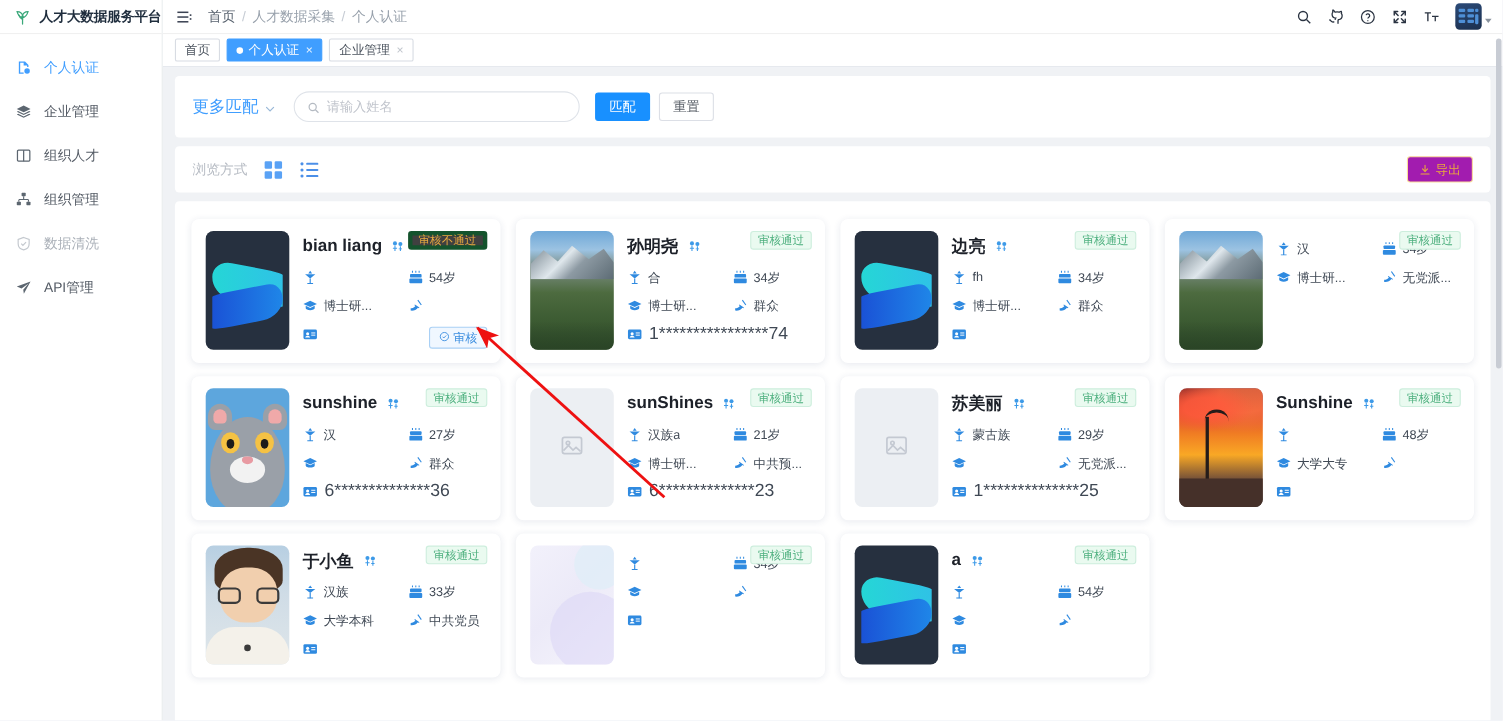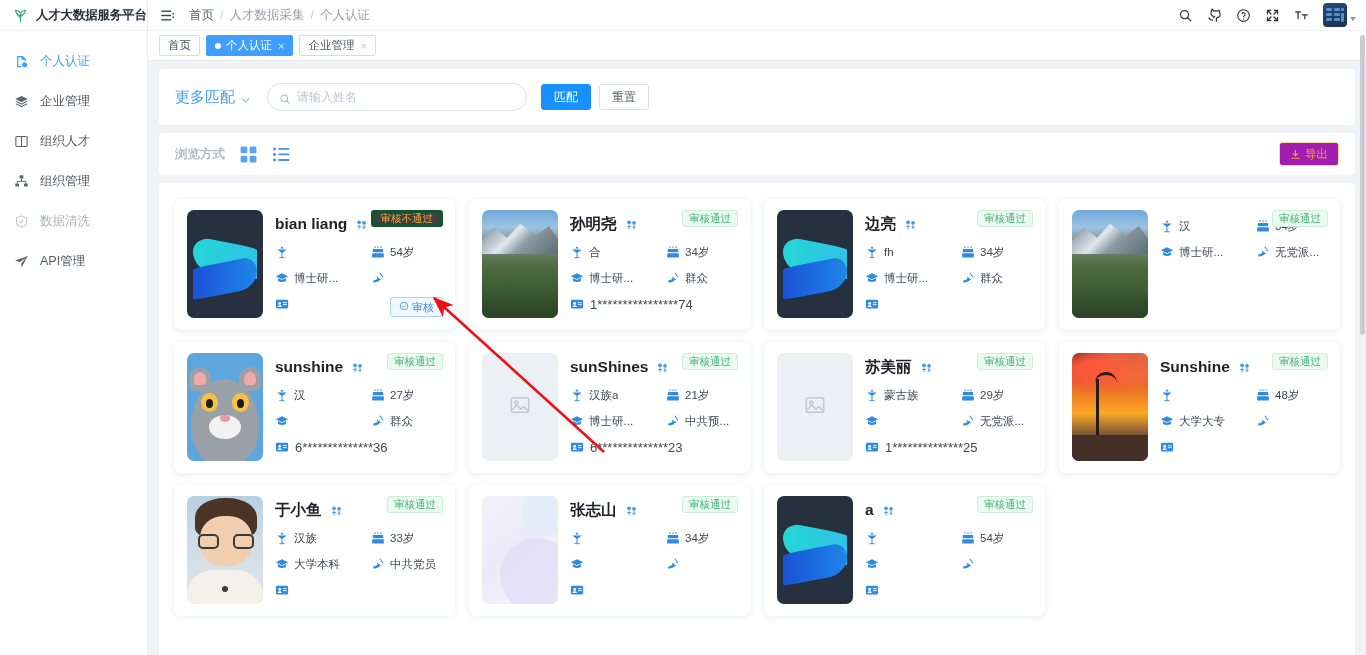--- a/index.html
+++ b/index.html
@@ -100,21 +100,21 @@
   .btn {
     height: 26px; padding: 0 12px; border-radius: 3px; font-size: 12px; cursor: pointer;
     display: flex; align-items: center; justify-content: center; font-family: inherit;
   }
   .btn-primary { background: #1890ff; color: #fff; border: 1px solid #1890ff; margin-left: 14px; }
   .btn-default { background: #fff; color: #5a6068; border: 1px solid #dcdfe6; margin-left: 8px; }
 
   .viewbar {
     height: 42px; display: flex; align-items: center; padding: 0 16px; margin-bottom: 8px;
   }
-  .viewbar-label { font-size: 12.5px; color: #b7bcc4; margin-right: 14px; font-weight: bold; }
+  .viewbar-label { font-size: 12.5px; color: #b7bcc4; margin-right: 14px; }
   .vw-ico { width: 19px; height: 19px; color: #5aa2f5; cursor: pointer; margin-right: 14px; }
   .vw-ico.list { color: #4b8fe8; }
   .export-btn {
     margin-left: auto; height: 24px; padding: 0 10px; border-radius: 3px;
     border: 1px solid #fadc9b; background: #a21caf; color: #e9a93c;
     font-size: 11.5px; display: flex; align-items: center; gap: 4px; cursor: pointer;
   }
   .export-btn svg { width: 11px; height: 11px; }
 
   
@@ -233,21 +233,21 @@
   .badge.pass { background: #eafaf0; color: #4caf7d; border: 1px solid #cdeedd; }
   .badge.fail { background: #404040; color: #e7ab3e; border: 4px solid #14532d; }
 
   .info-grid { margin-top: 3px; }
   .info-row { display: flex; height: 26px; align-items: center; }
   .info-col { display: flex; align-items: center; gap: 5px; font-size: 11.5px; color: #3f4854; min-width: 0; }
   .info-col.c1 { width: 96px; flex: 0 0 96px; }
   .info-col.c2 { flex: 1 1 auto; }
   .info-col .i { width: 14px; height: 14px; flex: 0 0 14px; color: #2f8ae0; display:flex; align-items:center; justify-content:center;}
   .info-col .txt { white-space: nowrap; overflow: hidden; text-overflow: ellipsis; }
-  .id-row { display: flex; align-items: center; gap: 6px; font-size: 13px; color: #3f4854; height: 26px; }
+  .id-row { display: flex; align-items: center; gap: 6px; font-size: 16px; color: #3f4854; height: 26px; }
   .id-row .i { width: 14px; height: 14px; flex: 0 0 14px; color: #2f8ae0; }
   .review-btn {
     position: absolute; right: 0; bottom: 2px; height: 20px; padding: 0 8px;
     border: 1px solid #a9d0f5; background: #f0f7ff; color: #3d8fe0; border-radius: 3px;
     font-size: 11px; display: flex; align-items: center; gap: 3px; cursor: pointer;
   }
   .review-btn svg { width: 10px; height: 10px; }
 
   .arrow-layer { position: absolute; inset: 0; pointer-events: none; z-index: 50; }
   .scrollbar-v {
@@ -1168,31 +1168,20 @@
                   </div>
                 </div>
               </div>
             </div>
           </div>
           <div class="cell">
             <div class="card">
               <div class="thumb blur"></div>
               <div class="card-body">
                 <div class="badge pass">审核通过</div>
-                <div class="name-row">
-                  <span class="name">张志山</span>
-                  <span class="gender-ico"><svg viewBox="0 0 24 24" fill="currentColor">
-                      <circle cx="7.5" cy="6" r="3.4"></circle>
-                      <path d="M6.6 10h1.8v9H6.6z"></path>
-                      <path d="M4 13.2h7v1.7H4z"></path>
-                      <circle cx="16.6" cy="7" r="3.4"></circle>
-                      <path d="M15.7 11h1.8v8h-1.8z"></path>
-                      <path d="M13.8 14.4h5.6v1.6h-5.6z"></path>
-                    </svg></span>
-                </div>
                 <div class="info-grid">
                   <div class="info-row">
                     <div class="info-col c1">
                       <span class="i">
                         <svg viewBox="0 0 24 24" fill="currentColor">
                           <path d="M12 2l3 4.2H9z"></path>
                           <path d="M4 7.5h16L12 14z"></path>
                           <path d="M11.1 14h1.8v8h-1.8z"></path>
                           <path d="M7.5 21h9v1.5h-9z"></path>
                         </svg>

